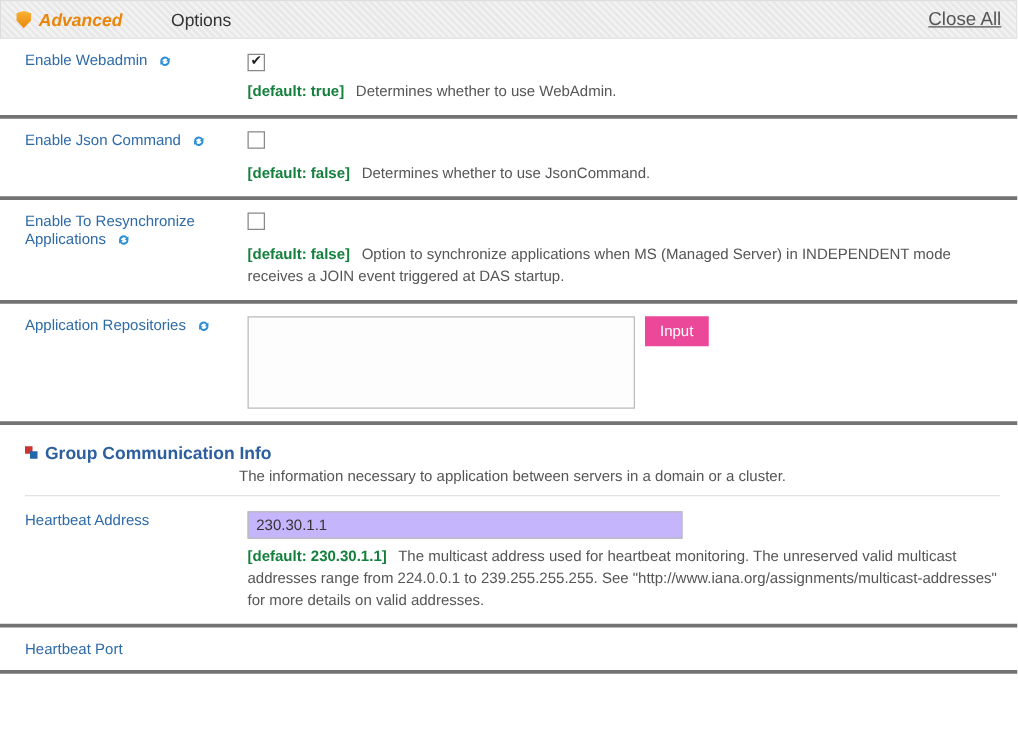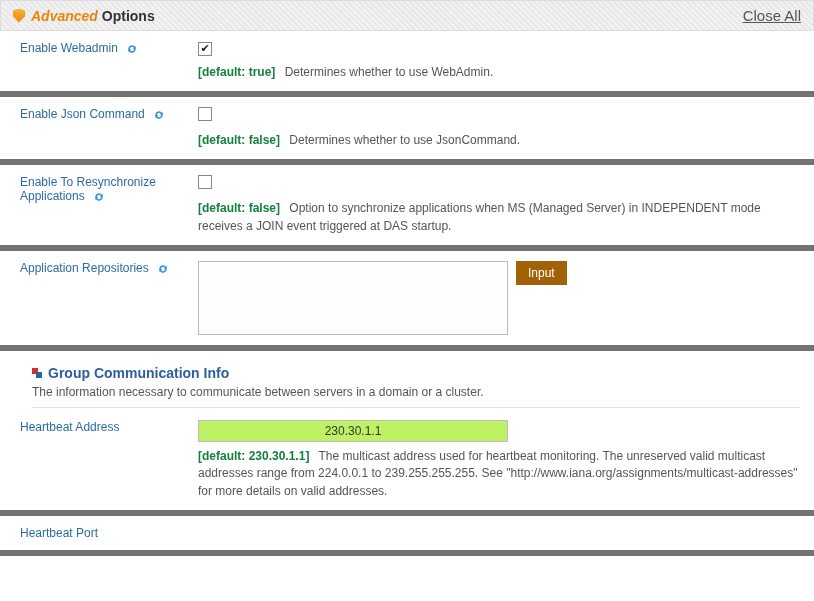--- a/index.html
+++ b/index.html
@@ -16,43 +16,43 @@
     display: flex;
     justify-content: space-between;
     align-items: center;
     padding: 6px 12px;
     background: repeating-linear-gradient(45deg, #e8e8e8 0px, #e8e8e8 2px, #f2f2f2 2px, #f2f2f2 4px);
     border: 1px solid #ddd;
   }
   .adv-title { font-size: 14px; display: flex; align-items: center; gap: 6px; }
   .shield-icon { width: 12px; height: 14px; background: linear-gradient(#f9b233,#e8860b); clip-path: polygon(50% 0,100% 15%,100% 55%,50% 100%,0 55%,0 15%); display:inline-block;}
   .adv-word { font-style: italic; font-weight: bold; color: #e8860b; }
-  .opt-word { font-weight: bold; color: #333; }
+  .opt-word { font-weight: normal; color: #333; margin-left: 35px; }
   .close-all { color:#555; text-decoration: underline; cursor:pointer; font-size:15px;}
   .content { padding: 0 0 10px 0; }
-  .row { display:flex; border-bottom:6px solid #737373; padding:10px 14px 10px 20px; }
+  .row { display:flex; border-bottom:3px solid #737373; padding:10px 14px 10px 20px; }
   .row.no-border { border-bottom:none; }
   .label-col { width: 178px; flex-shrink:0; color:#2d6aa8; font-size:12px; padding-right:10px; }
   .label-col .refresh-icon { display:inline-block; width:14px; height:12px; position:relative; vertical-align:middle; margin-left:4px;}
   .refresh-icon svg { width:14px; height:12px; }
   .value-col { flex:1; color:#555;}
   .chk { width:14px; height:14px; border:1px solid #888; background:#fff; display:inline-flex; align-items:center; justify-content:center; font-size:11px; line-height:1; color:#222; cursor:pointer; margin-bottom:4px; }
   .chk.checked::after { content:"✔"; }
   .desc { margin-top:4px; line-height:1.45; }
   .def { font-weight:bold; color:#15803d; margin-right:6px;}
   .textarea-wrap { display:flex; align-items:flex-start; gap:8px;}
   .fake-textarea { width:310px; height:74px; border:1px solid #bbb; background:#fdfdfd; }
-  .btn-input { background:#a16207; color:#fff; border:none; padding:5px 12px; font-size:12px; cursor:pointer;}
-  .section-head { padding: 14px 14px 2px 32px; }
+  .btn-input { background:#ec4899; color:#fff; border:none; padding:5px 12px; font-size:12px; cursor:pointer;}
+  .section-head { padding: 14px 14px 2px 20px; text-align: center; }
   .sec-title { display:flex; align-items:center; gap:6px; color:#2d5f9e; font-weight:bold; font-size:14px; margin-bottom:4px;}
   .sec-sub { color:#555; font-size:12px; padding-bottom:8px; border-bottom:1px solid #e2e2e2;}
   .sq-icon { width:10px; height:10px; display:inline-block; position:relative;}
   .sq-icon::before { content:""; position:absolute; top:0; left:0; width:6px; height:6px; background:#c33;}
   .sq-icon::after { content:""; position:absolute; bottom:0; right:0; width:6px; height:6px; background:#26a;}
-  .txt-input { border:1px solid #bbb; padding:3px 6px; width:310px; font-family:inherit; font-size:12px; background:#bef264; color:#333; margin-bottom:2px;text-align:center;}
+  .txt-input { border:1px solid #bbb; padding:3px 6px; width:348px; font-family:inherit; font-size:12px; background:#c4b5fd; color:#333; margin-bottom:2px;}
 </style>
 </head>
 <body>
 
 <div class="header-bar">
   <div class="adv-title">
     <span class="shield-icon"></span>
     <span>
       <span class="adv-word">Advanced</span>
       <span class="opt-word">Options</span>
@@ -124,21 +124,21 @@
         <button class="btn-input">Input</button>
       </div>
     </div>
   </div>
 
   <div class="section-head">
     <div class="sec-title">
       <span class="sq-icon"></span>
       <span>Group Communication Info</span>
     </div>
-    <div class="sec-sub">The information necessary to communicate between servers in a domain or a cluster.</div>
+    <div class="sec-sub">The information necessary to application between servers in a domain or a cluster.</div>
   </div>
 
   <div class="row">
     <div class="label-col">Heartbeat Address</div>
     <div class="value-col">
       <input class="txt-input" type="text" value="230.30.1.1" style="">
       <div class="desc">
         <span class="def">[default: 230.30.1.1]</span>
         <span>The multicast address used for heartbeat monitoring. The unreserved valid multicast addresses range from 224.0.0.1 to 239.255.255.255. See "http://www.iana.org/assignments/multicast-addresses" for more details on valid addresses.</span>
       </div>

